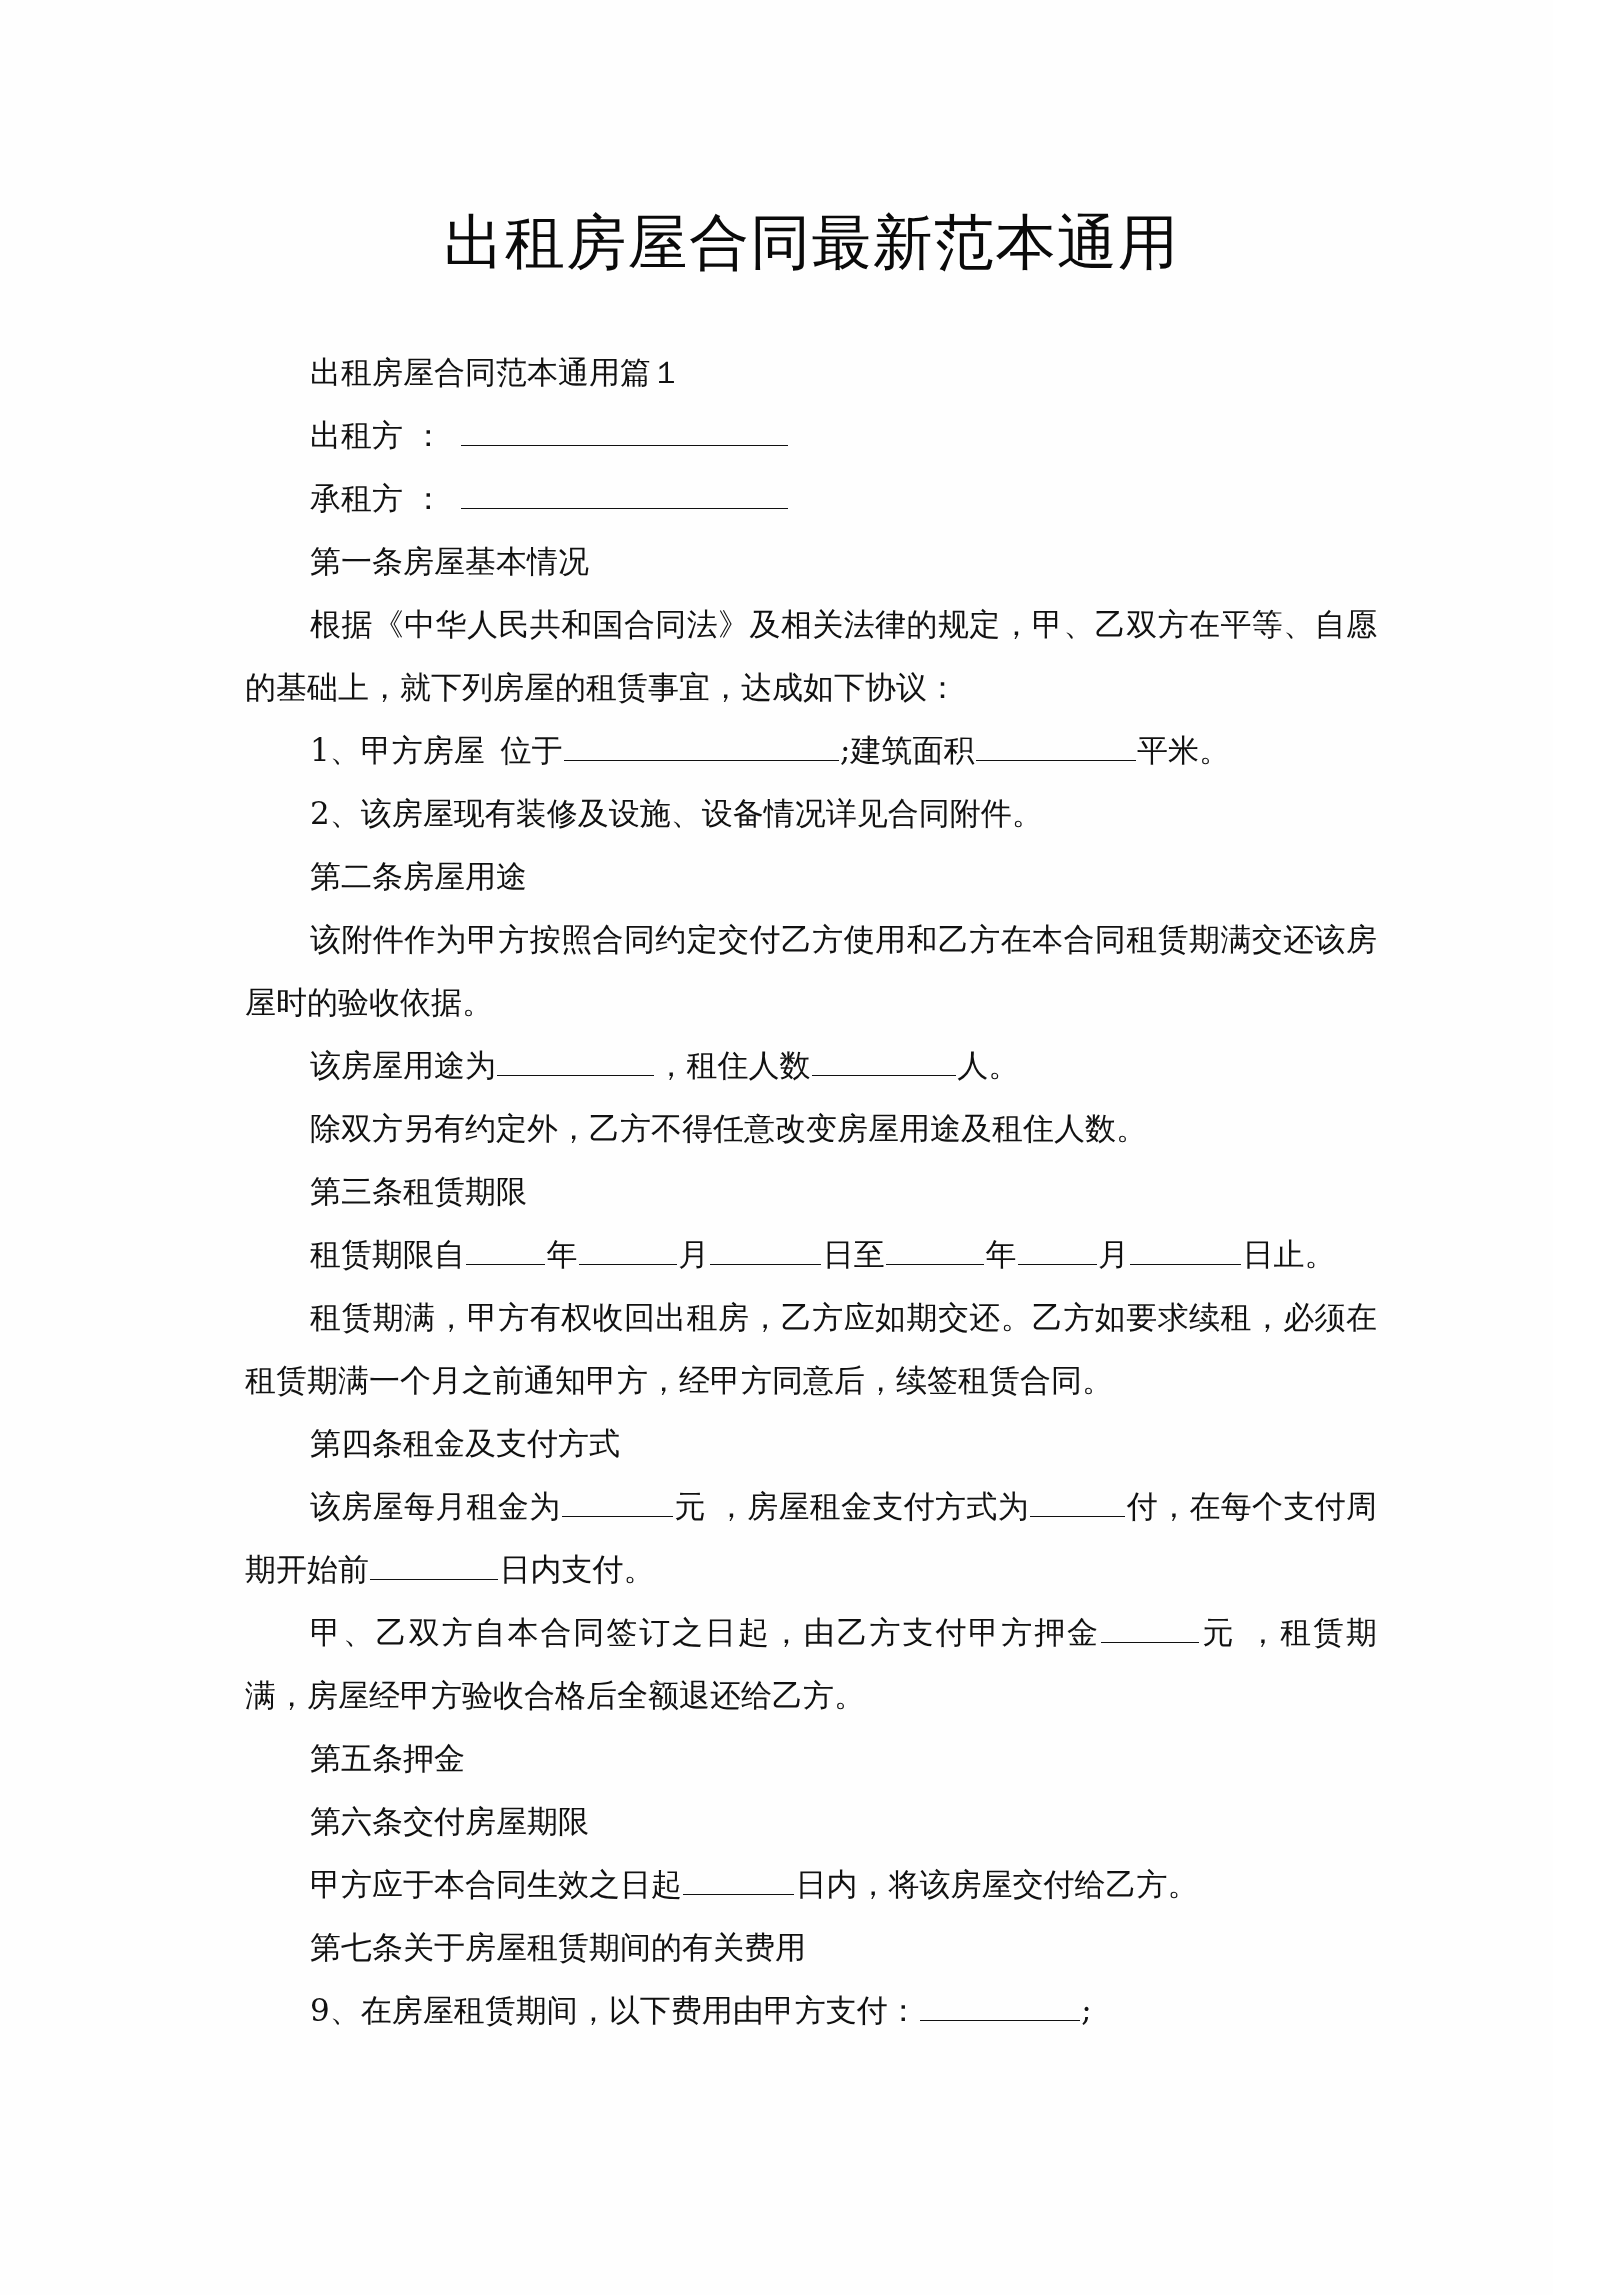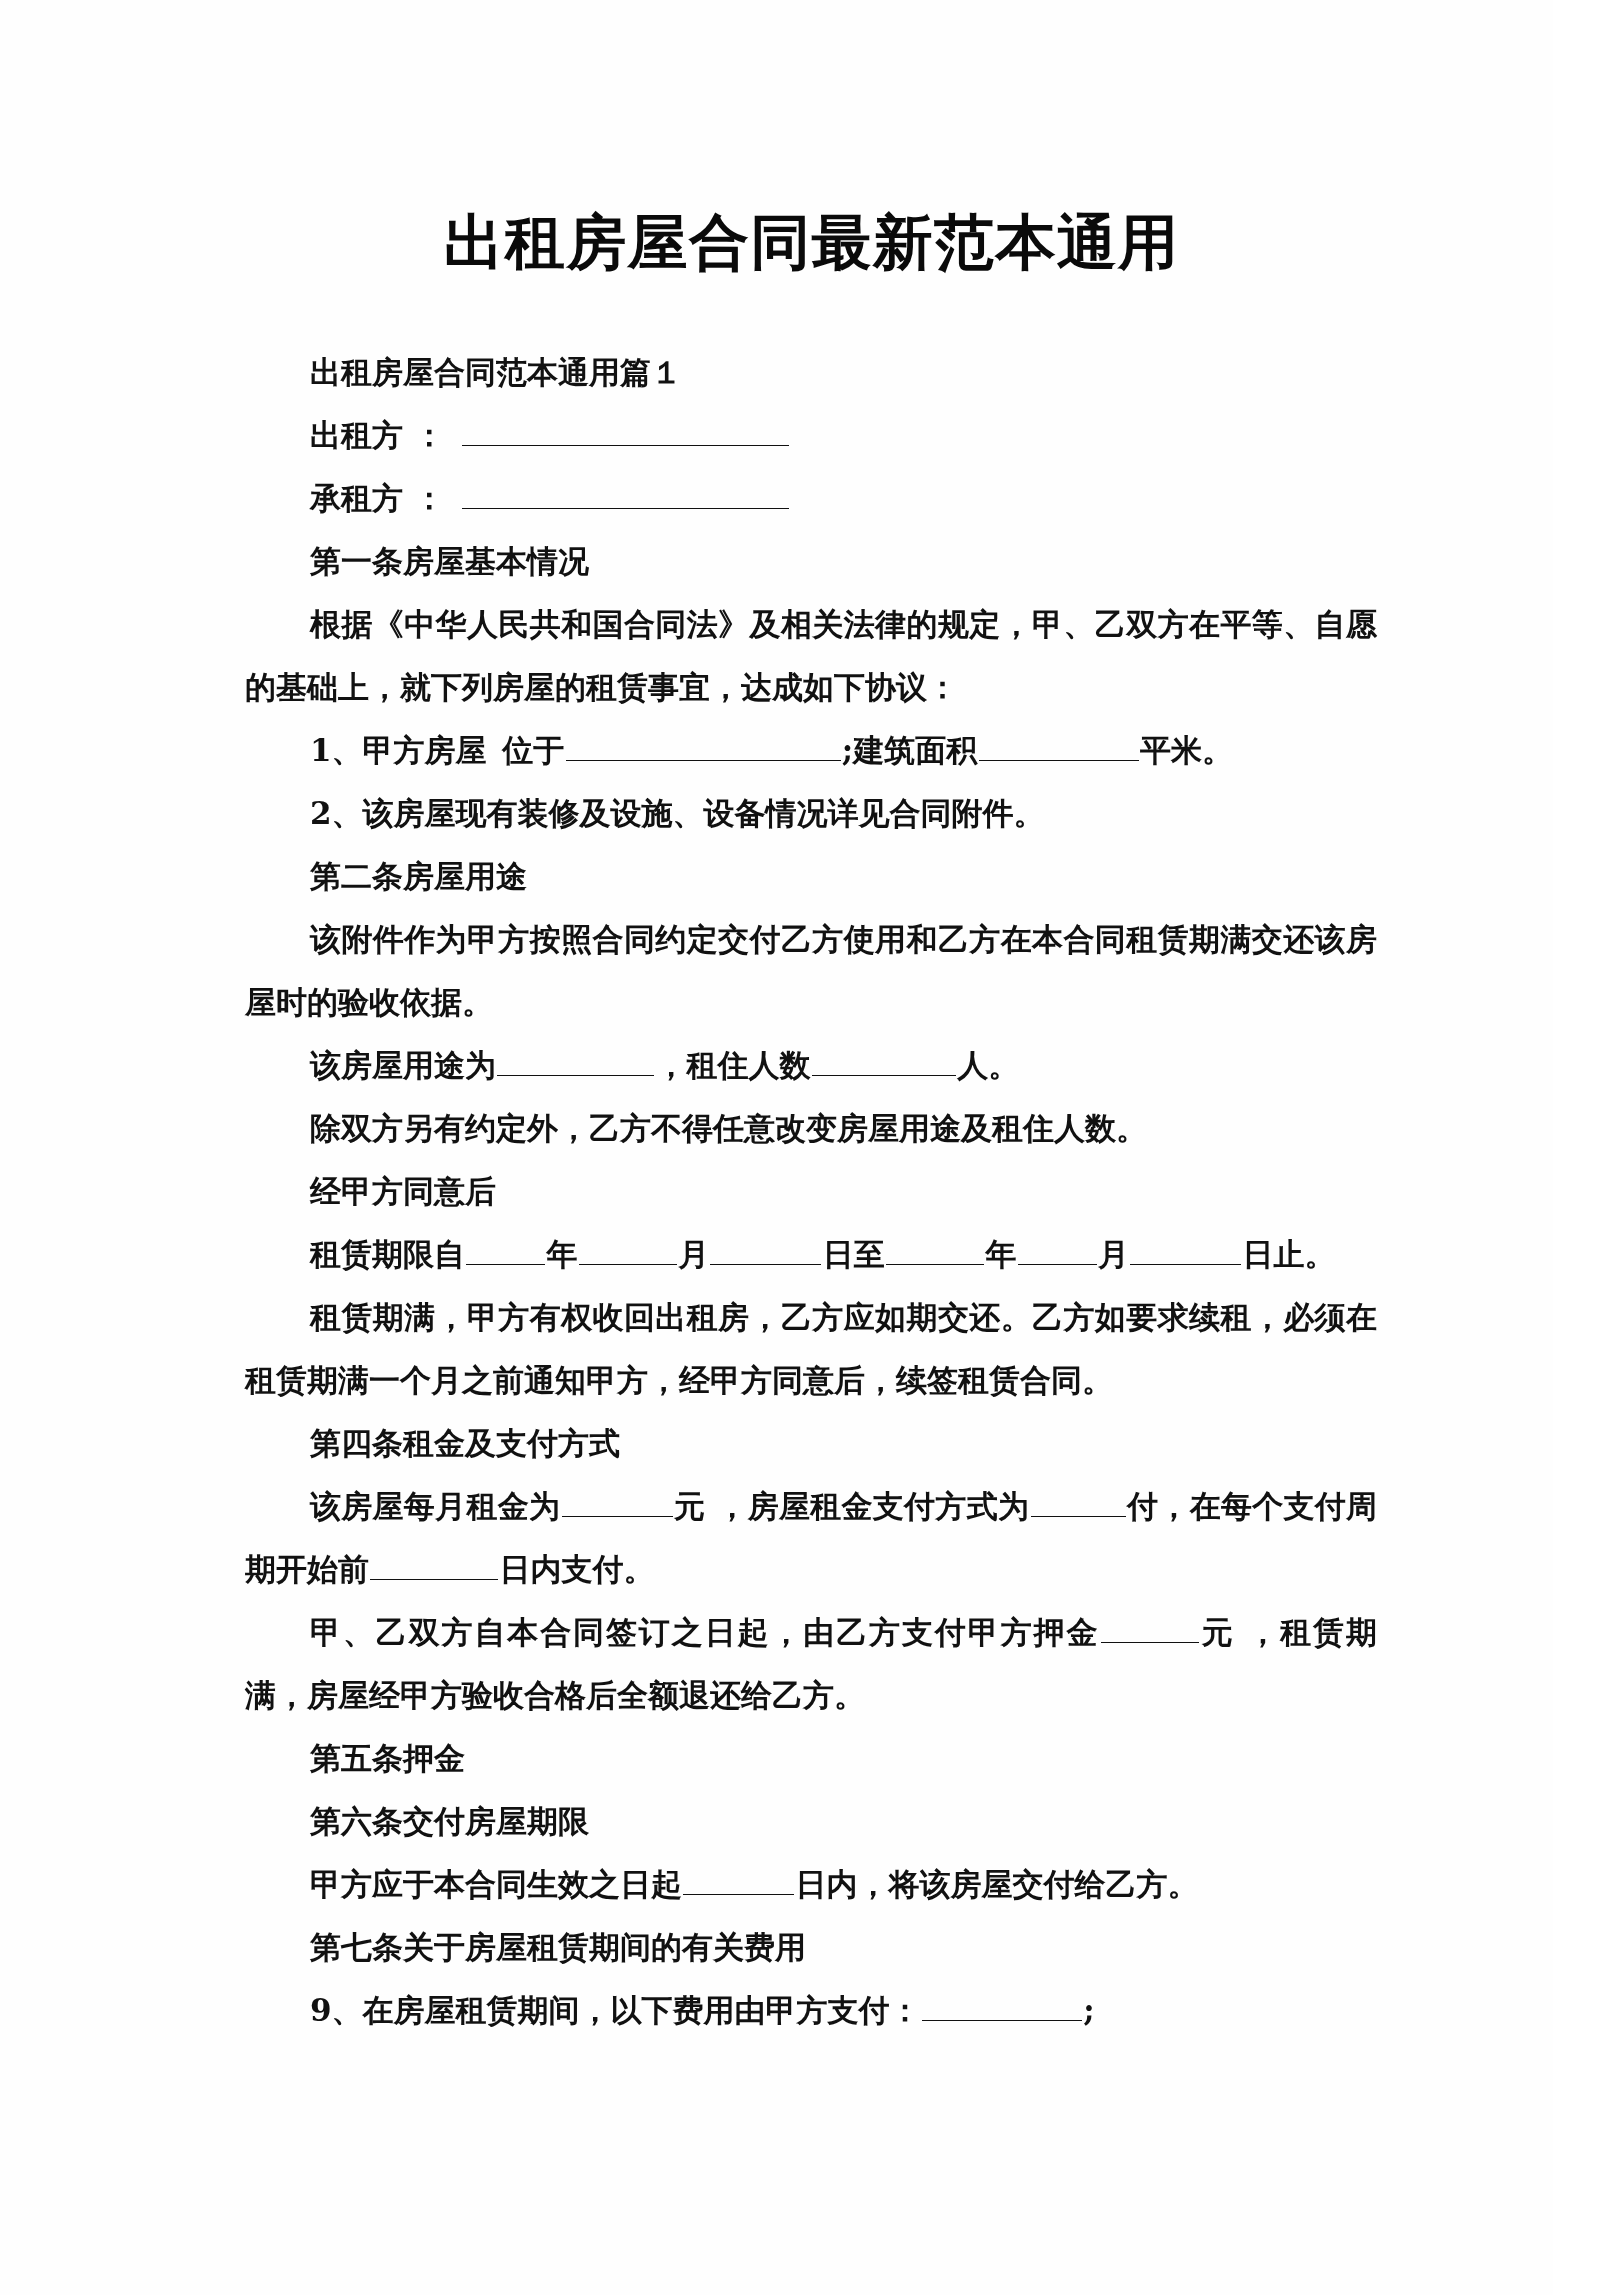--- a/index.html
+++ b/index.html
@@ -1,18 +1,18 @@
 <!DOCTYPE html>
 <html style="font-size:10.5px"><head>
 <meta charset="utf-8">
 <style>
   html, body { margin: 0; padding: 0; background: #ffffff; }
   body { width: 1623px; height: 2295px; position: relative; overflow: hidden;
          font-family: "DejaVu Serif", "Liberation Serif", serif; color: #111111; }
-  .page { position: absolute; left: 0; top: 0; width: 1553px; height: 2295px; background: #fefefe; font-weight: bold; }
+  .page { position: absolute; left: 0; top: 0; width: 1553px; height: 2295px; background: #fefefe; }
   .title { position: absolute; left: 0; width: 1623px; top: 196px; text-align: center;
            font-size: 60px; line-height: 92px; letter-spacing: 1.3px; color: #0a0a0a; }
   .body { position: absolute; left: 245px; width: 1132px; top: 341px; }
   .p { font-size: 31px; line-height: 63px; margin: 0; text-align: justify; text-align-last: left; white-space: normal; }
   .ind { text-indent: 65px; }
   .blank { display: inline-block; border-bottom: 1.3px solid #111; height: 26px; vertical-align: baseline; margin: 0 1.3px; }
   .sp { display: inline-block; width: 15.7px; }
 </style>
 </head>
 <body>
@@ -42,21 +42,21 @@
     <p class="p ind">第二条房屋用途</p>
 
     <p class="p ind">
       <span>该附件作为甲方按照合同约定交付乙方使用和乙方在本合同租赁期满交还</span><span>该房屋时的验收依据。</span>
     </p>
     <p class="p ind">
       <span>该房屋用途为</span><span class="blank" style="width:157px"></span><span>，租住人数</span><span class="blank" style="width:144px"></span><span>人。</span>
     </p>
     <p class="p ind">除双方另有约定外，乙方不得任意改变房屋用途及租住人数。</p>
 
-    <p class="p ind">经甲方同意后</p>
+    <p class="p ind">第三条租赁期限</p>
     <p class="p ind">
       <span>租赁期限自</span><span class="blank" style="width:79px"></span><span>年</span><span class="blank" style="width:98px"></span><span>月</span><span class="blank" style="width:111px"></span><span>日至</span><span class="blank" style="width:98px"></span><span>年</span><span class="blank" style="width:79px"></span><span>月</span><span class="blank" style="width:111px"></span><span>日止。</span>
     </p>
     <p class="p ind">
       <span>租赁期满，甲方有权收回出租房，乙方应如期交还。乙方如要求续租，必须</span><span>在租赁期满一个月之前通知甲方，经甲方同意后，续签租赁合同。</span>
     </p>
 
     <p class="p ind">第四条租金及支付方式</p>
     <p class="p ind">
       <span>该房屋每月租金为</span><span class="blank" style="width:111px"></span><span>元 ，房屋租金支付方式为</span><span class="blank" style="width:95px"></span><span>付，在每个支付</span><span>周期开始前</span><span class="blank" style="width:128px"></span><span>日内支付。</span>

